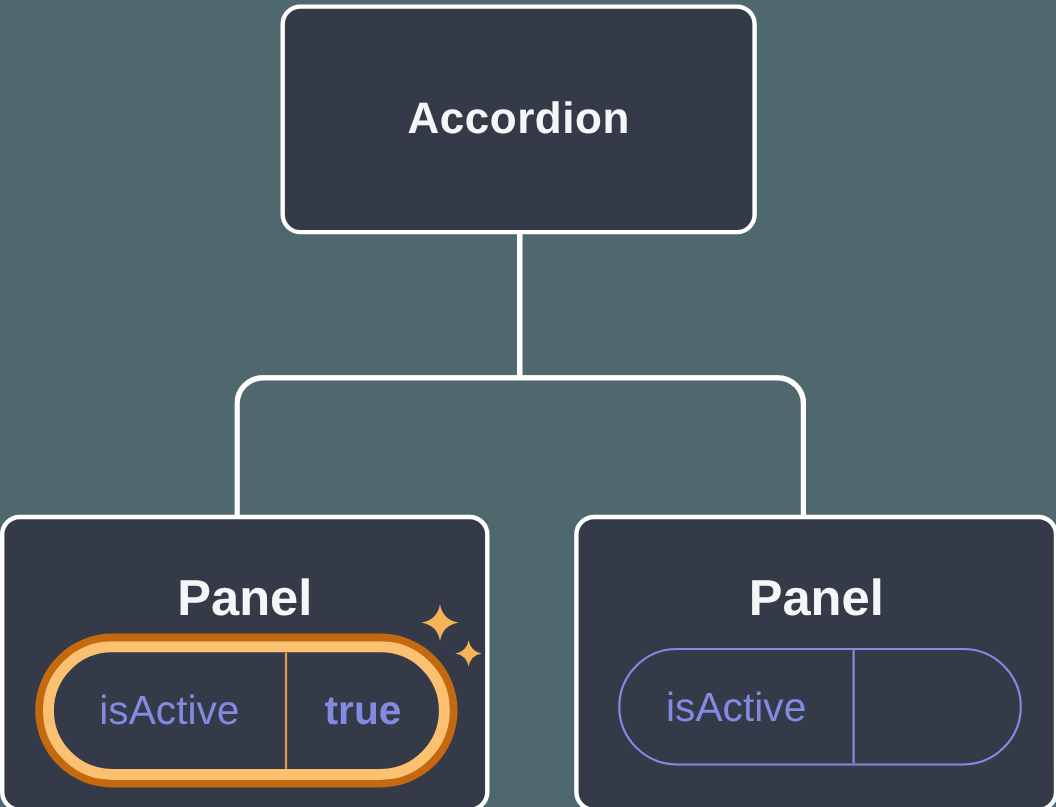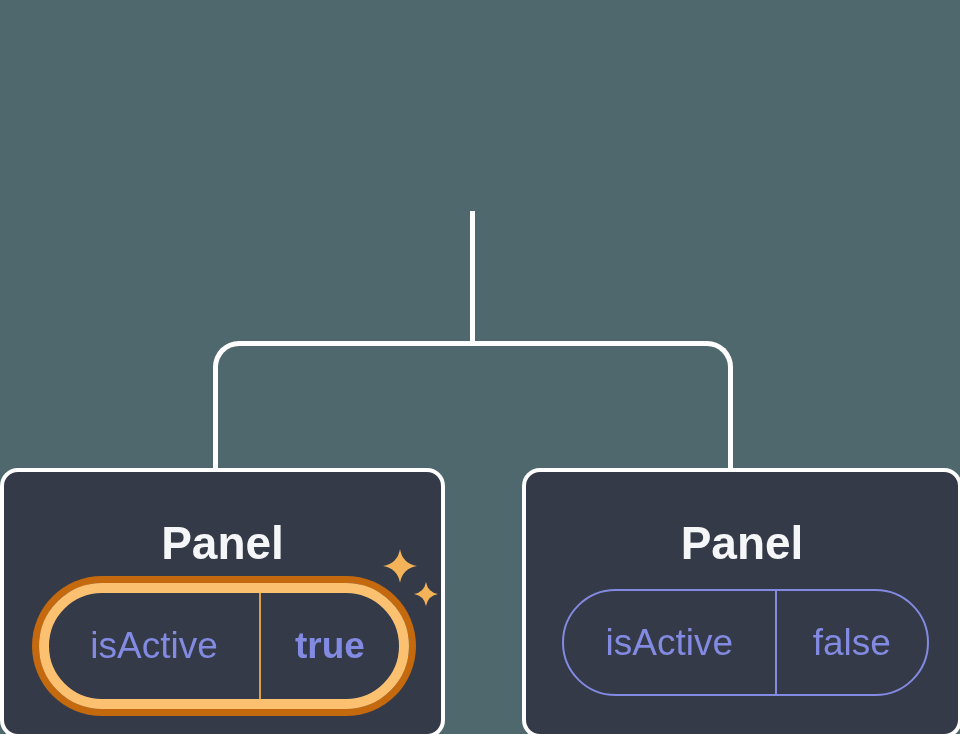--- a/index.html
+++ b/index.html
@@ -103,20 +103,23 @@
     position: absolute;
     left: 374px; top: 74px;
     width: 66px; height: 72px;
   }
 </style>
 </head>
 <body>
 
 <div class="canvas">
 
+  <div class="node node-root">
+    <span class="node-label">Accordion</span>
+  </div>
 
   <div class="connector-stem"></div>
   <div class="connector-bracket"></div>
 
   <div class="node panel panel-left">
     <div class="panel-title">Panel</div>
 
     <div class="pill pill-highlight">
       <div class="pill-cell cell-name">isActive</div>
       <div class="pill-cell cell-value">true</div>
@@ -126,17 +129,16 @@
       <path fill="#f4b259" d="M22 3 Q24.5 17.5 39 20 Q24.5 22.5 22 37 Q19.5 22.5 5 20 Q19.5 17.5 22 3 Z"></path>
       <path fill="#f4b259" d="M48 36 Q49.8 46.2 60 48 Q49.8 49.8 48 60 Q46.2 49.8 36 48 Q46.2 46.2 48 36 Z"></path>
     </svg>
   </div>
 
   <div class="node panel panel-right">
     <div class="panel-title">Panel</div>
 
     <div class="pill pill-plain">
       <div class="pill-cell cell-name">isActive</div>
-      <div class="pill-cell cell-value">false</div>
     </div>
   </div>
 
 </div>
 
 </body></html>

